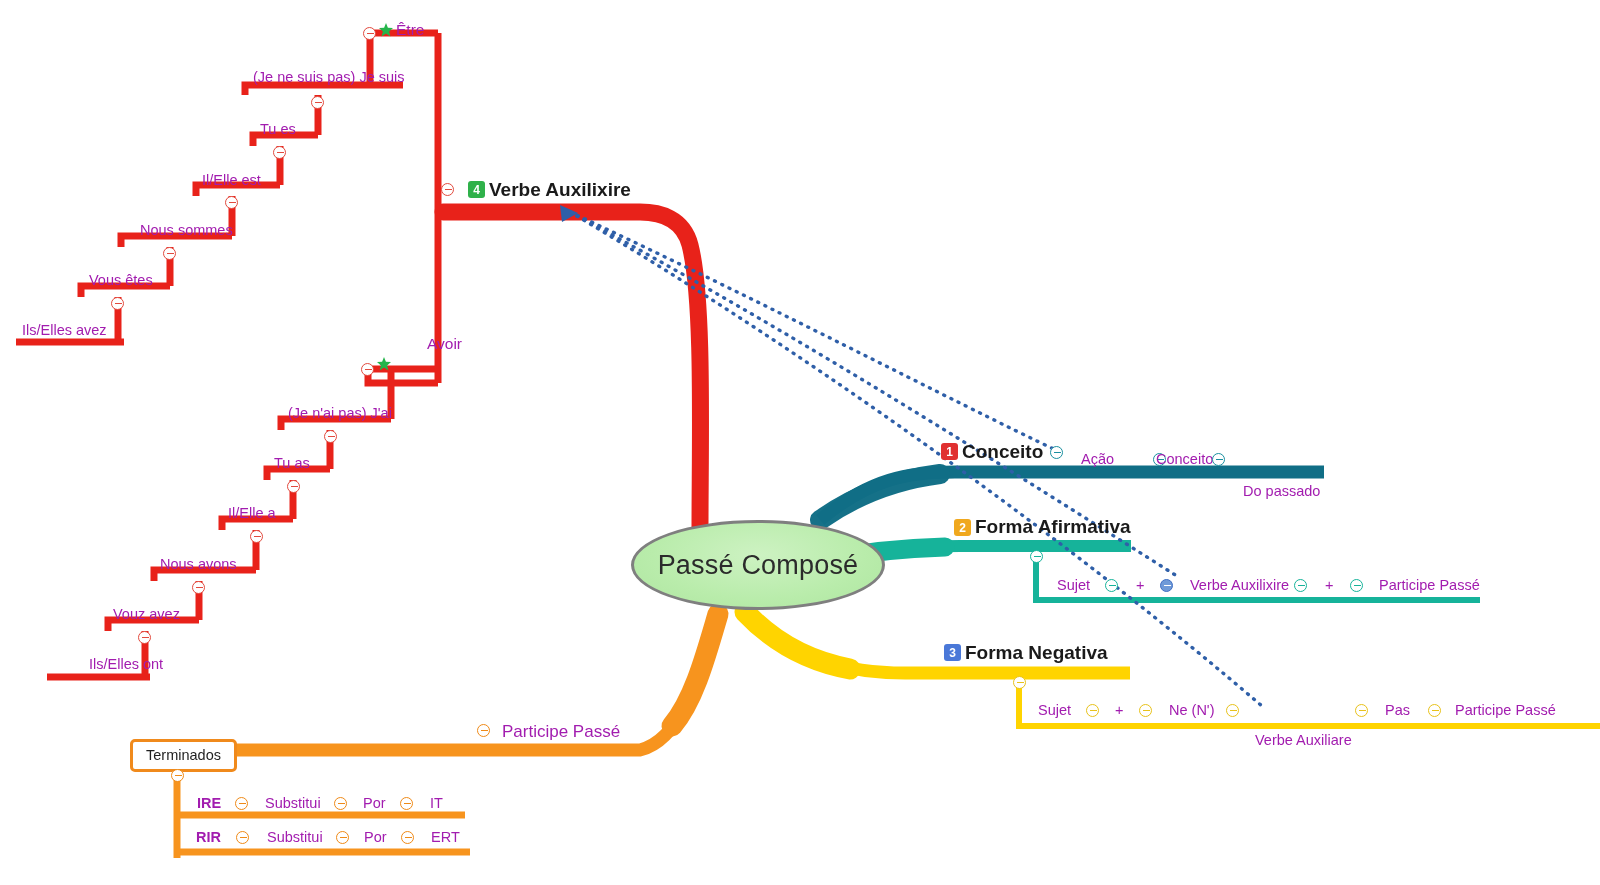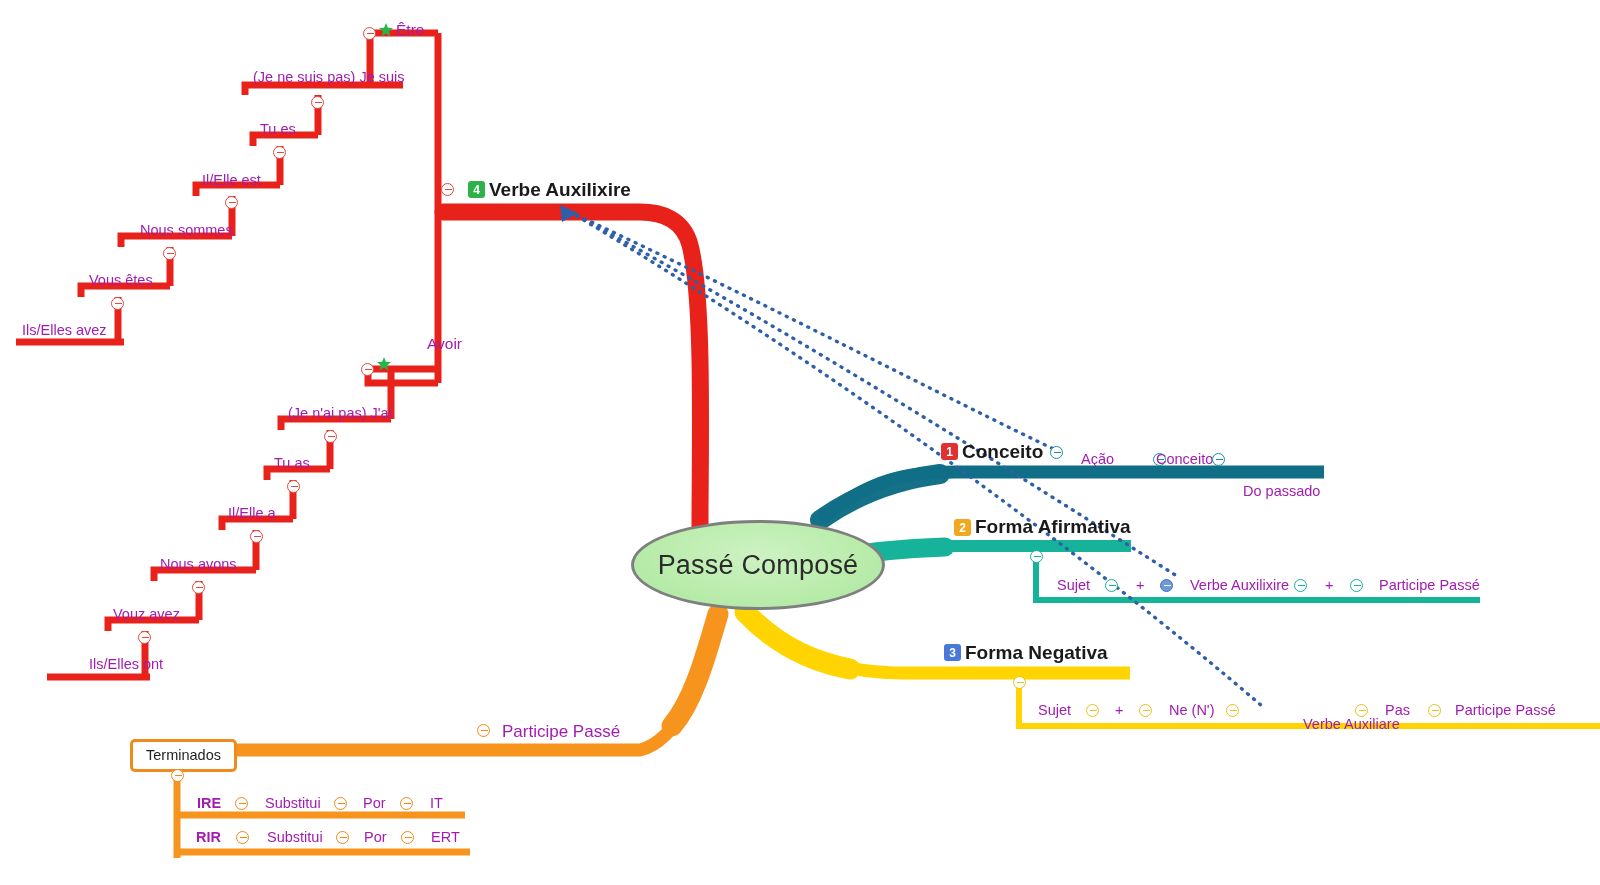--- a/index.html
+++ b/index.html
@@ -224,21 +224,21 @@
   <div class="badge b3" style="left:944px;top:644px;">3</div>
   <div class="lbl big" style="left:965px;top:643px;">Forma Negativa</div>
   <div class="tog yellow" style="left:1013px;top:676px;"></div>
 
   <div class="lbl" style="left:1038px;top:703px;">Sujet</div>
   <div class="tog yellow" style="left:1086px;top:704px;"></div>
   <div class="lbl" style="left:1115px;top:703px;">+</div>
   <div class="tog yellow" style="left:1139px;top:704px;"></div>
   <div class="lbl" style="left:1169px;top:703px;">Ne (N')</div>
   <div class="tog yellow" style="left:1226px;top:704px;"></div>
-  <div class="lbl" style="left:1255px;top:717px;margin-left:48px;">Verbe Auxiliare</div>
+  <div class="lbl" style="left:1255px;top:733px;">Verbe Auxiliare</div>
   <div class="tog yellow" style="left:1355px;top:704px;"></div>
   <div class="lbl" style="left:1385px;top:703px;">Pas</div>
   <div class="tog yellow" style="left:1428px;top:704px;"></div>
   <div class="lbl" style="left:1455px;top:703px;">Participe Passé</div>
 
   <div class="tog orange" style="left:477px;top:724px;"></div>
   <div class="lbl" style="left:502px;top:723px;font-size:17px;">Participe Passé</div>
 
   <div id="terminados-box">
     <span>Terminados</span>

